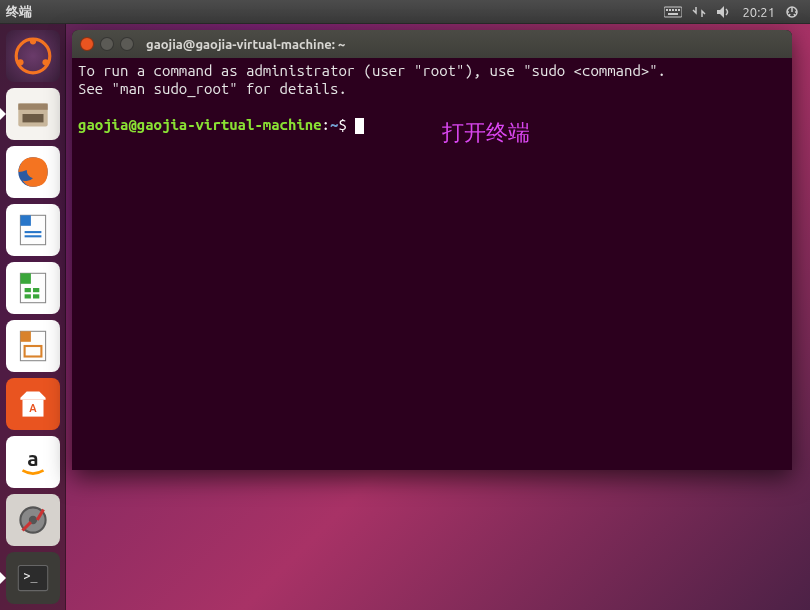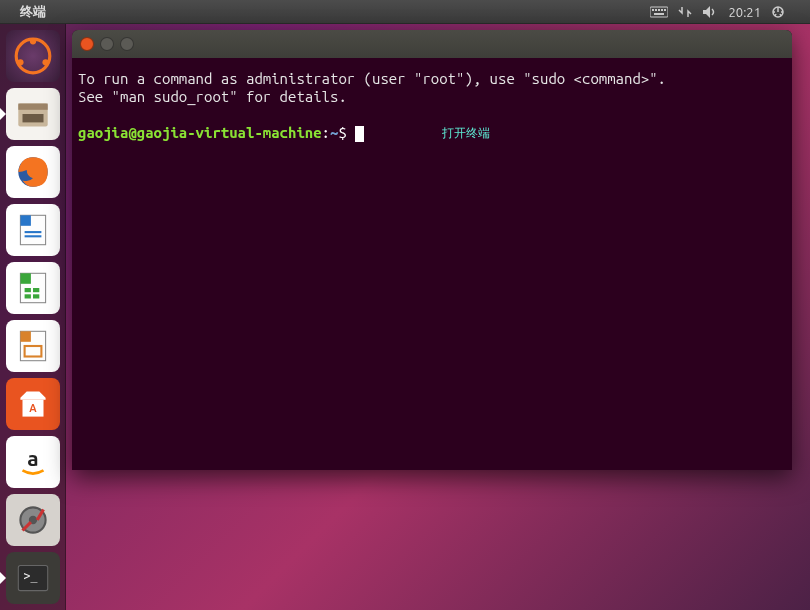--- a/index.html
+++ b/index.html
@@ -10,21 +10,21 @@
   position: relative;
   background: linear-gradient(135deg, #5e2750 0%, #77216f 20%, #8e2b62 40%, #a83266 60%, #4c2146 100%);
 }
 
 .top-panel {
   position: absolute; top: 0; left: 0; right: 0; height: 24px;
   background: linear-gradient(#4c4c4c, #3a3a3a);
   border-bottom: 1px solid #2a2a2a;
   display: flex; align-items: center;
   color: #ddd; font-size: 13px;
-  padding: 0 20px;
+  padding: 0 6px;
 }
 .top-panel .app-title { font-weight: bold; }
 .top-panel .spacer { flex: 1; }
 .top-panel .indicator { margin: 0 5px; display:flex; align-items:center; }
 
 .launcher {
   position: absolute; top: 24px; left: 0; bottom: 0;
   width: 66px;
   background: rgba(40,20,35,0.55);
   border-right: 1px solid rgba(0,0,0,0.3);
@@ -59,35 +59,35 @@
   background: linear-gradient(#4b4b45, #3e3e39);
   display:flex; align-items:center; padding:0 8px;
   gap:6px;
 }
 .win-btn { width:14px; height:14px; border-radius:50%; border:1px solid rgba(0,0,0,0.4); }
 .win-close{background:#e95420;}
 .win-min{background:#5b5a55;}
 .win-max{background:#5b5a55;}
 .titlebar .title { color:#d8d7d3; font-size:13px; margin-left:6px; font-weight:bold; }
 .term-body {
-  padding: 12px 6px;
+  padding: 4px 6px;
   color:#e6e6e6;
   font-family: "Ubuntu Mono","DejaVu Sans Mono",monospace;
   font-size:15px;
   line-height:18px;
   white-space:pre-wrap;
   position:relative;
   height:calc(100% - 28px);
 }
 .prompt-user{color:#8ae234;font-weight:bold;}
 .prompt-colon{color:#ffffff;}
 .prompt-path{color:#729fcf;font-weight:bold;}
 .prompt-dollar{color:#ffffff;}
 .cursor{display:inline-block;width:9px;height:16px;background:#ffffff;vertical-align:middle;}
-.annotation{position:absolute;color:#5eead4;font-family:"SimSun",serif;font-size:12px;}
+.annotation{position:absolute;color:#d946ef;font-family:"SimSun",serif;font-size:22px;}
 </style>
 </head>
 <body>
 
 <div class="top-panel">
   <span class="app-title">终端</span>
   <span class="spacer"></span>
   <span class="indicator">
     <svg width="18" height="14" viewBox="0 0 18 14">
         <rect x="0" y="2" width="18" height="10" rx="1" fill="none" stroke="#ccc" stroke-width="1"></rect>
@@ -193,20 +193,21 @@
         <text x="11" y="22" fill="#eee" font-family="monospace" font-size="11">&gt;_</text>
       </svg>
   </div>
 </div>
 
 <div class="terminal">
   <div class="titlebar">
     <div class="win-btn win-close"></div>
     <div class="win-btn win-min"></div>
     <div class="win-btn win-max"></div>
+    <span class="title">gaojia@gaojia-virtual-machine: ~</span>
   </div>
   <div class="term-body"><span>To run a command as administrator (user "root"), use "sudo &lt;command&gt;".</span>
 <span>See "man sudo_root" for details.</span>
 
 <span class="prompt-user">gaojia@gaojia-virtual-machine</span><span class="prompt-colon">:</span><span class="prompt-path">~</span><span class="prompt-dollar">$ </span><span class="cursor"></span>
     <div class="annotation" style="left:370px;top:66px;">打开终端</div>
   </div>
 </div>
 
 </body></html>

